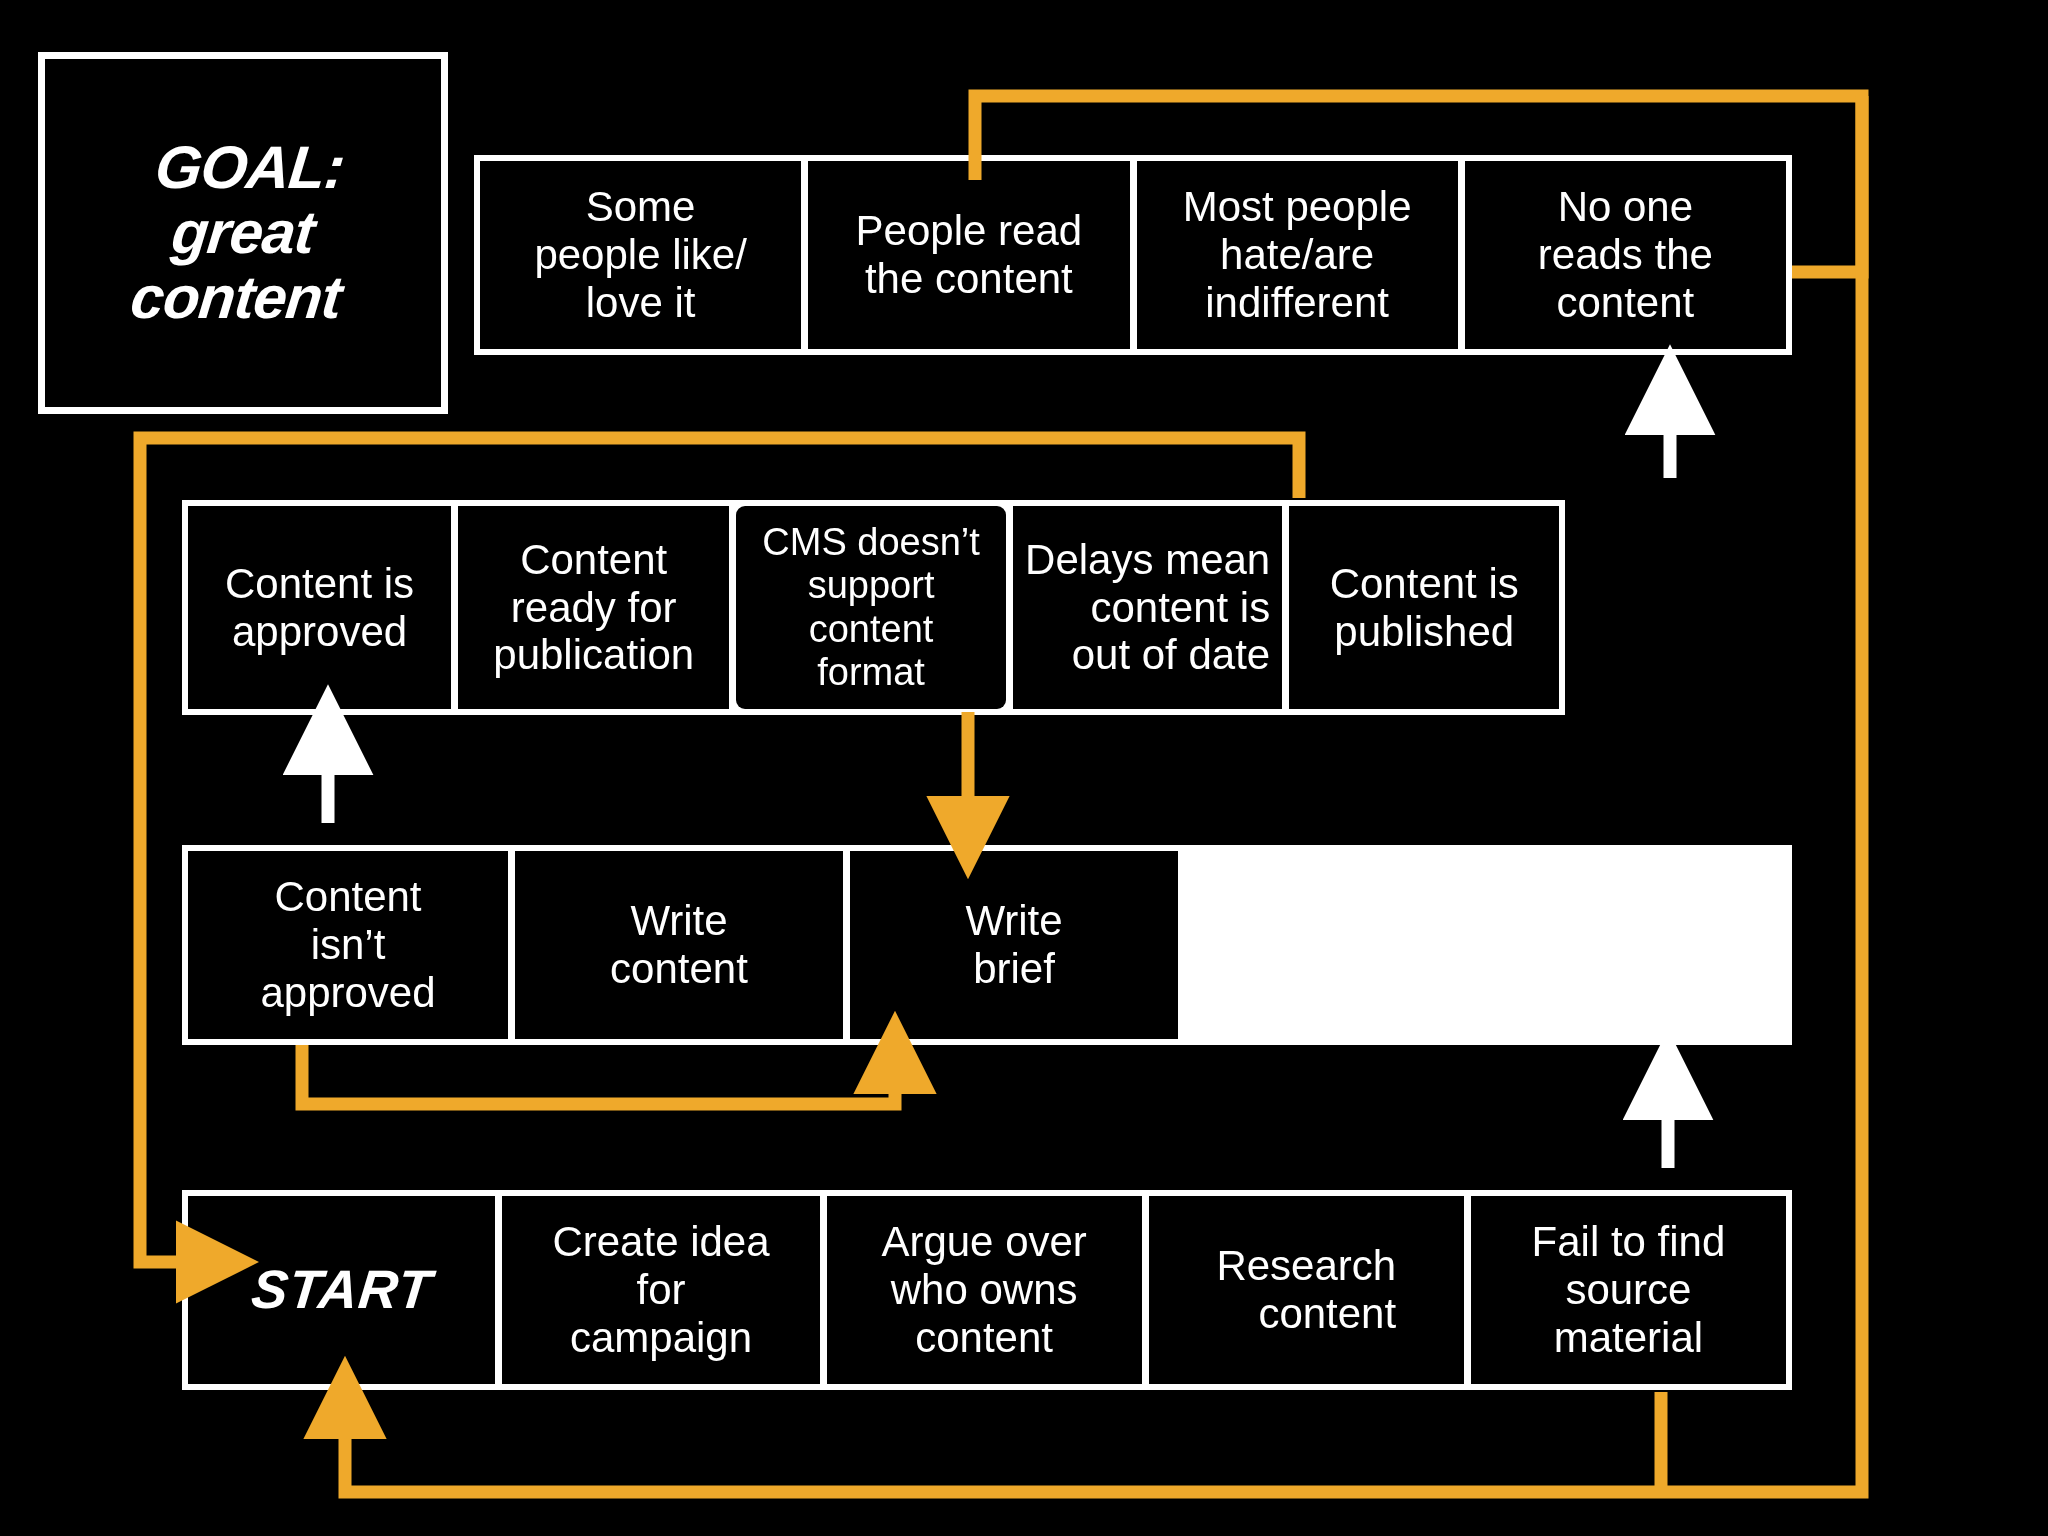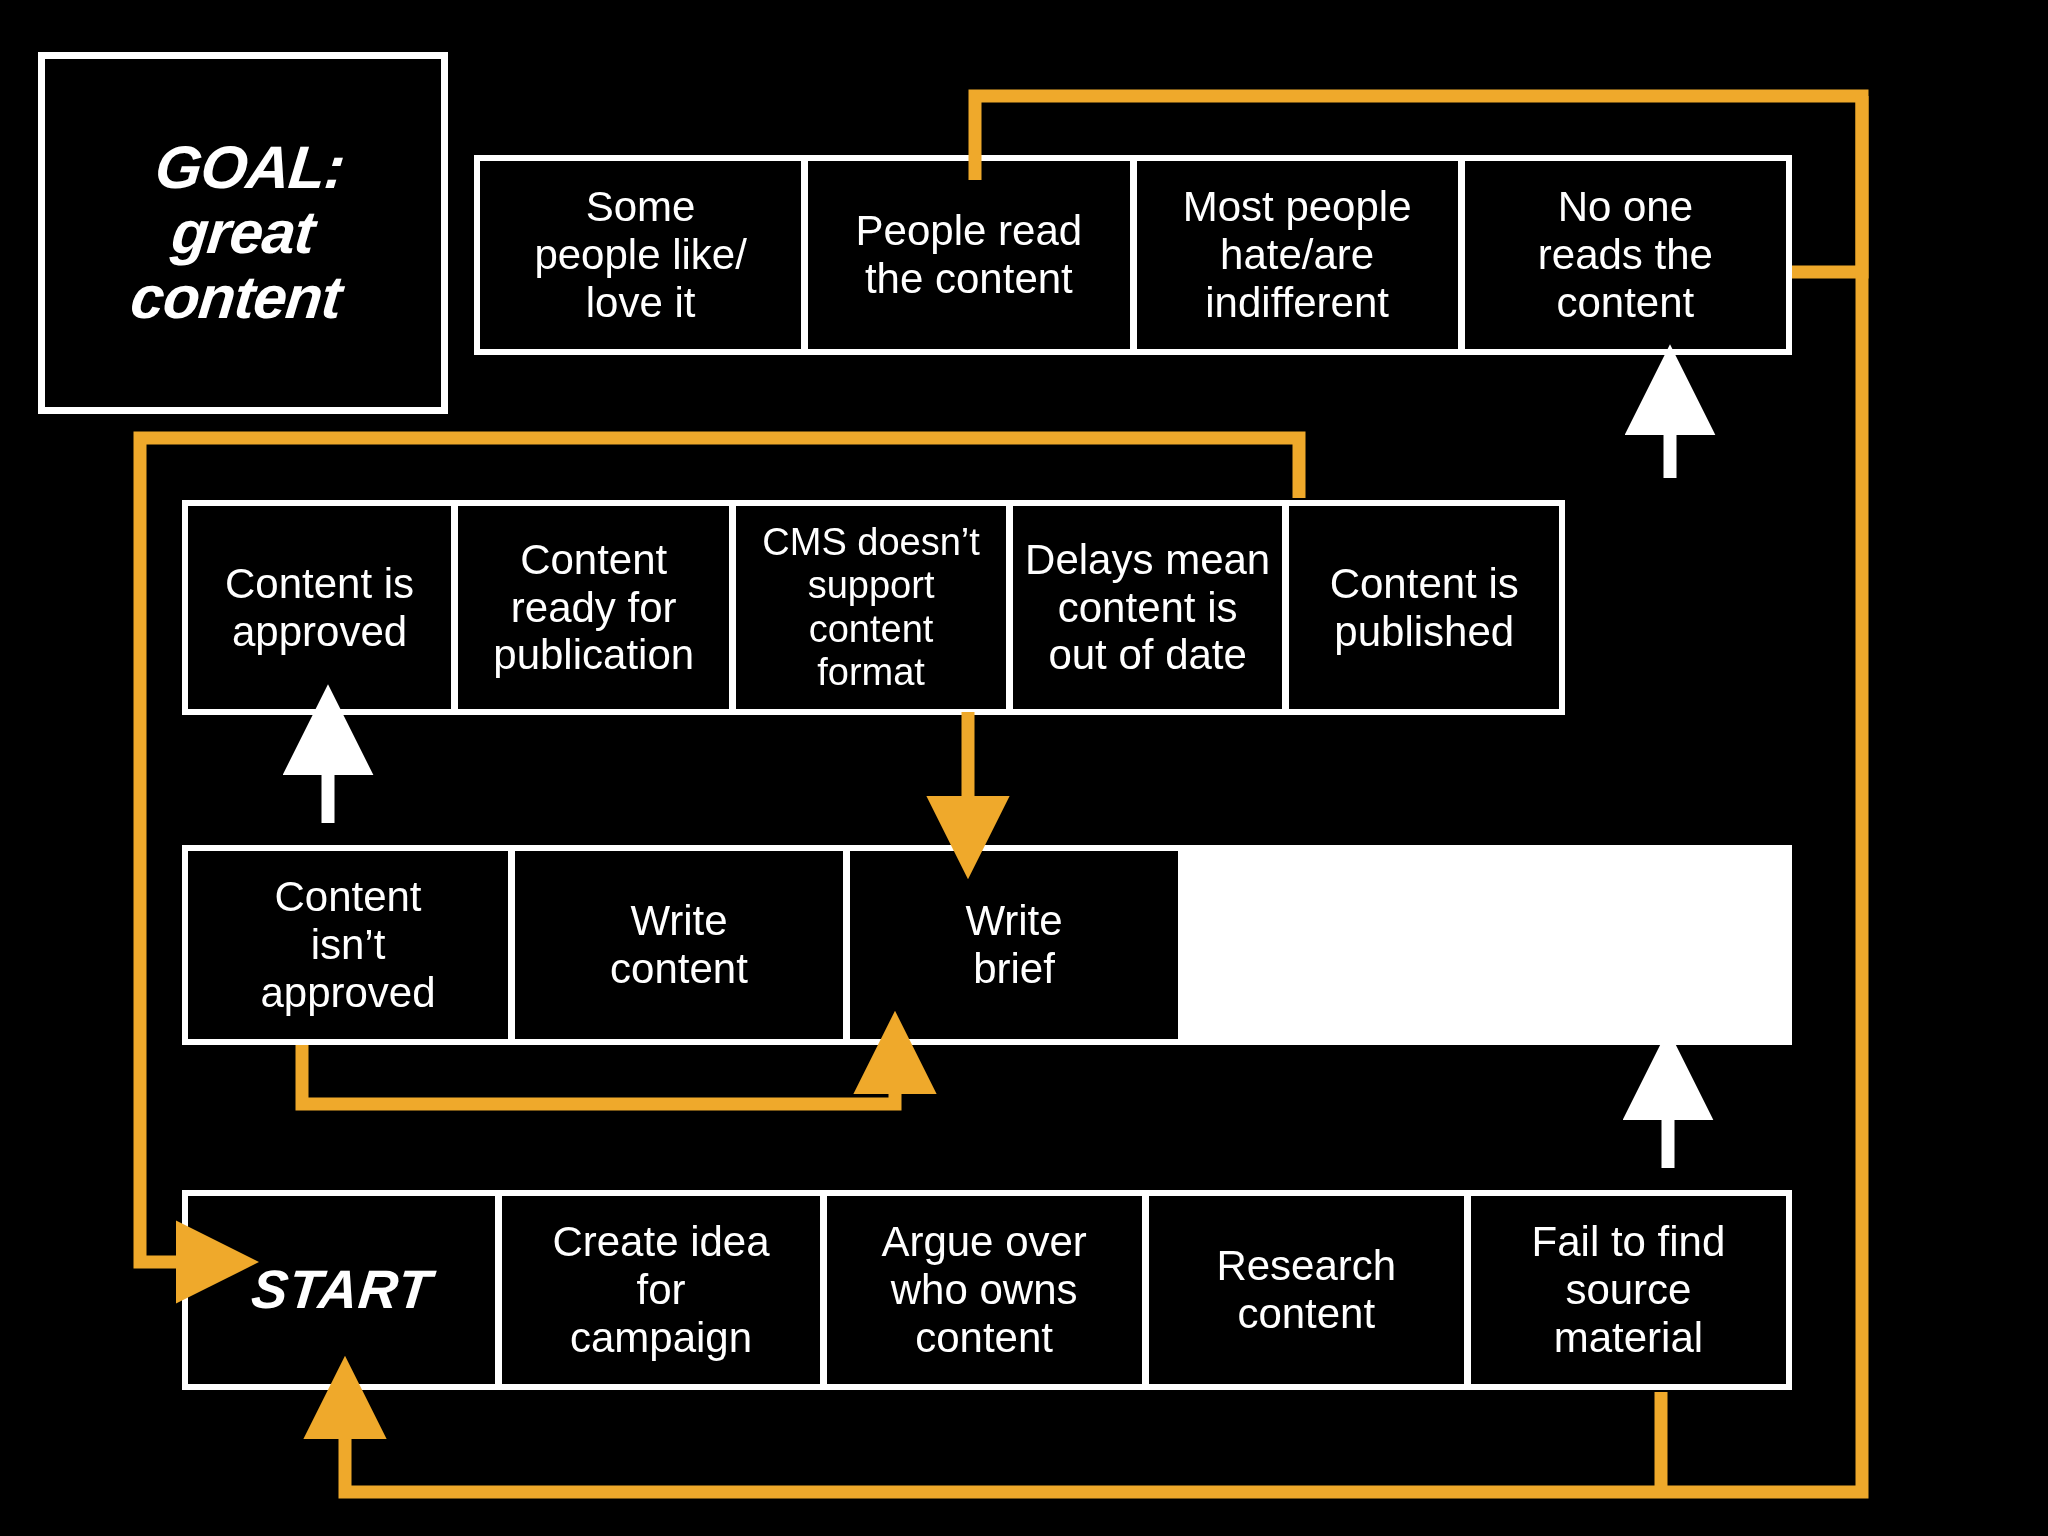--- a/index.html
+++ b/index.html
@@ -29,38 +29,38 @@
     display:flex;flex-direction:row;align-items:stretch;
     padding:6px;gap:7px;
   }
   .cell{
     background:#000;color:#fff;
     display:flex;align-items:center;justify-content:center;
     text-align:center;box-sizing:border-box;
     font-size:42px;line-height:1.14;
     padding:6px 10px;
   }
-  .cell.small{font-size:38px;line-height:1.14;}
+  .cell.small{font-size:38px;line-height:1.14;border-radius:9px;}
   .cell.start{
     font-style:italic;font-weight:bold;font-size:54px;letter-spacing:1px;
     transform:none;
   }
   .cell.start span{display:inline-block;transform:skewX(-6deg);}
 
   
   #row1{left:474px;top:155px;width:1318px;height:200px;}
   #row2{left:182px;top:500px;width:1383px;height:215px;}
   #row3{left:182px;top:845px;width:1610px;height:200px;}
   #row4{left:182px;top:1190px;width:1610px;height:200px;}
 
   
   .c1{width:320px;}
   .c2{width:330px;}
   .c3{width:328px;}
-  .c4{width:328px;}
+  .c4{width:328px;text-align:right;}
   .c5{width:328px;}
 
   #row1 .cell{width:325px;}
 
   
   #connectors{position:absolute;inset:0;width:2048px;height:1536px;pointer-events:none;}
 </style>
 </head>
 <body>
 

